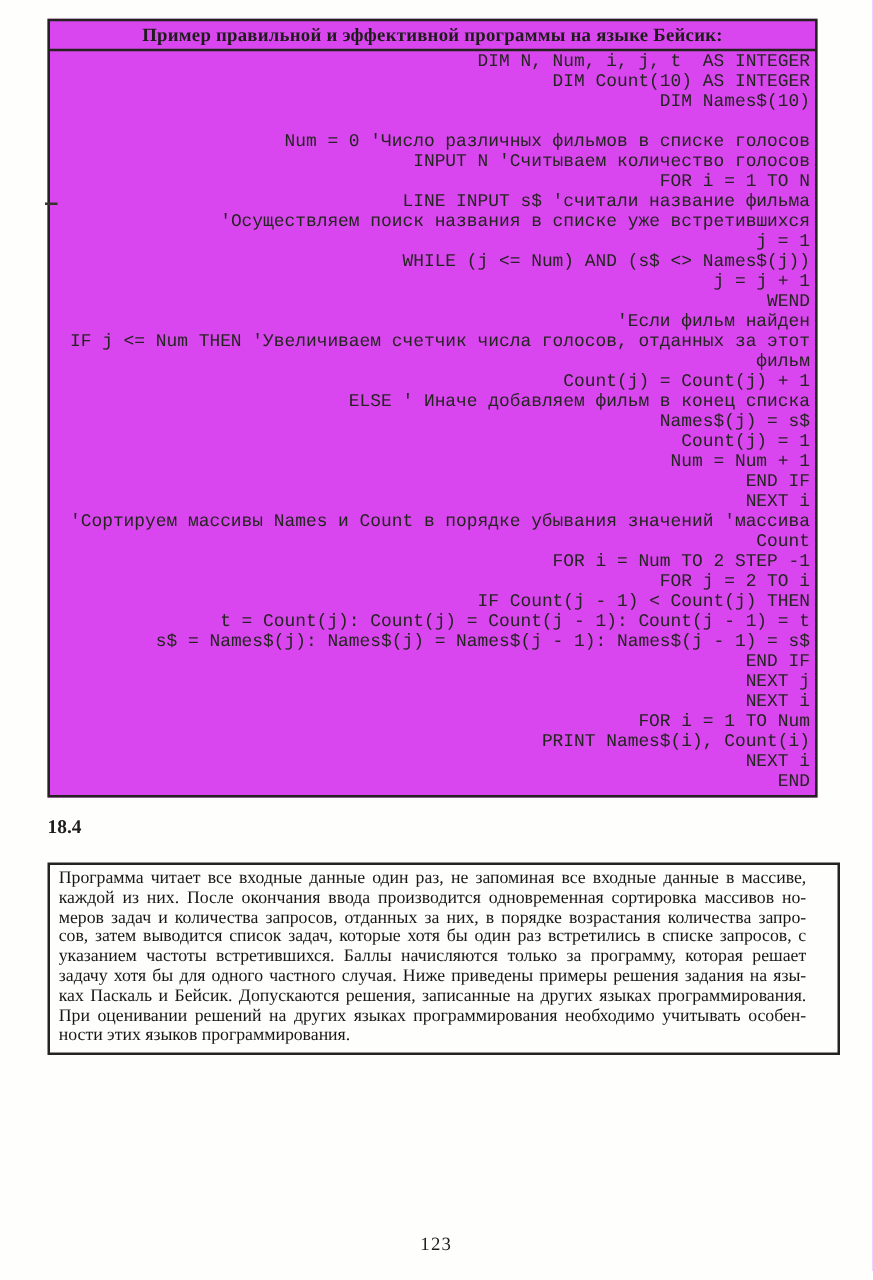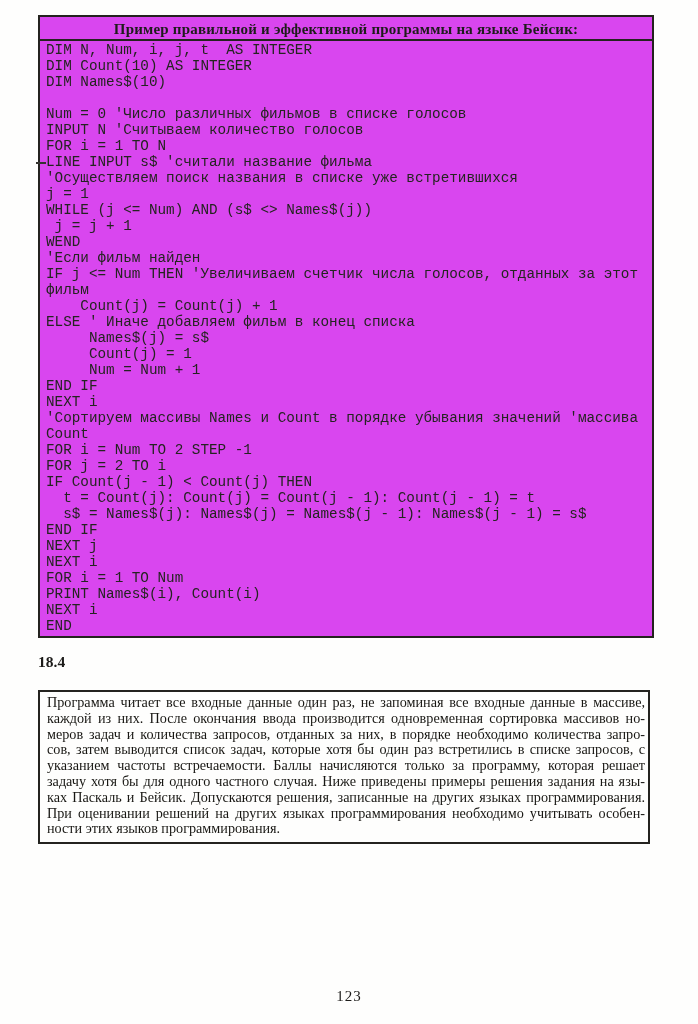--- a/index.html
+++ b/index.html
@@ -35,20 +35,21 @@
   .code {
     margin: 0;
     padding: 1px 4px 0 6px;
     font-family: "Liberation Mono", "DejaVu Sans Mono", monospace;
     font-size: 14.3px;
     line-height: 16.0px;
     white-space: pre;
     overflow: hidden;
     height: 592px;
     color: #242420;
+    text-align: right;
   }
   .margin-tick {
     position: absolute;
     left: -4px;
     top: 145px;
     width: 10px;
     height: 2px;
     background: #35342f;
   }
   .section-number {
@@ -58,21 +59,21 @@
     font-family: "Liberation Serif", serif;
     font-weight: bold;
     font-size: 15.5px;
   }
   .desc-box {
     position: absolute;
     left: 38px;
     top: 690px;
     width: 598px;
     border: 2px solid #24231f;
-    padding: 3px 3px 5px 7px;
+    padding: 3px 25px 5px 7px;
     background: #fefefd;
     overflow: hidden;
   }
   .para-line {
     font-family: "Liberation Serif", serif;
     font-size: 14.2px;
     line-height: 15.8px;
     text-align: justify;
     text-align-last: justify;
     white-space: nowrap;
@@ -137,23 +138,23 @@
 NEXT i
 END</pre>
     <div class="margin-tick"></div>
   </div>
 
   <div class="section-number">18.4</div>
 
   <div class="desc-box">
       <div class="para-line">Программа читает все входные данные один раз, не запоминая все входные данные в массиве,</div>
       <div class="para-line">каждой из них. После окончания ввода производится одновременная сортировка массивов но-</div>
-      <div class="para-line">меров задач и количества запросов, отданных за них, в порядке необходимо количества запро-</div>
+      <div class="para-line">меров задач и количества запросов, отданных за них, в порядке возрастания количества запро-</div>
       <div class="para-line">сов, затем выводится список задач, которые хотя бы один раз встретились в списке запросов, с</div>
-      <div class="para-line">указанием частоты встречаемости. Баллы начисляются только за программу, которая решает</div>
+      <div class="para-line">указанием частоты встретившихся. Баллы начисляются только за программу, которая решает</div>
       <div class="para-line">задачу хотя бы для одного частного случая. Ниже приведены примеры решения задания на язы-</div>
       <div class="para-line">ках Паскаль и Бейсик. Допускаются решения, записанные на других языках программирования.</div>
       <div class="para-line">При оценивании решений на других языках программирования необходимо учитывать особен-</div>
       <div class="para-line">ности этих языков программирования.</div>
     </div>
 
   <div class="page-number">123</div>
 
 </div>
 

